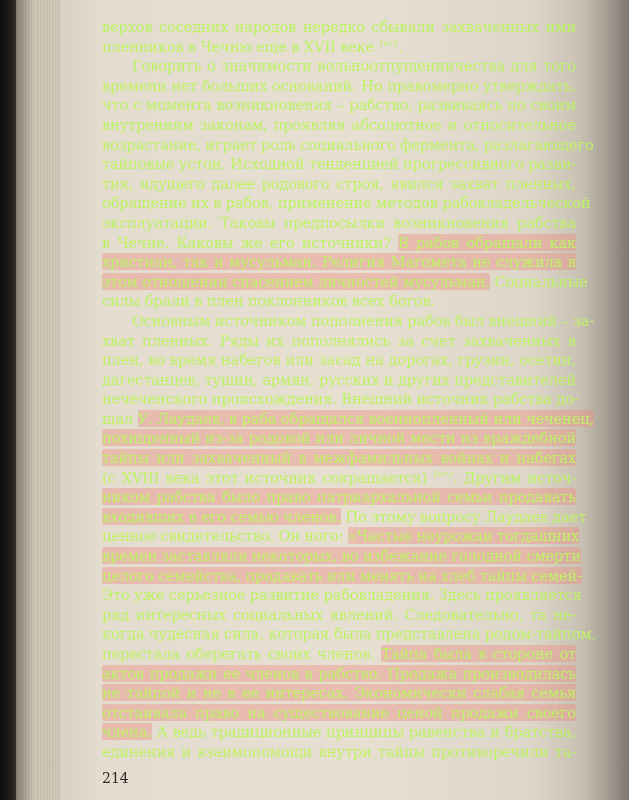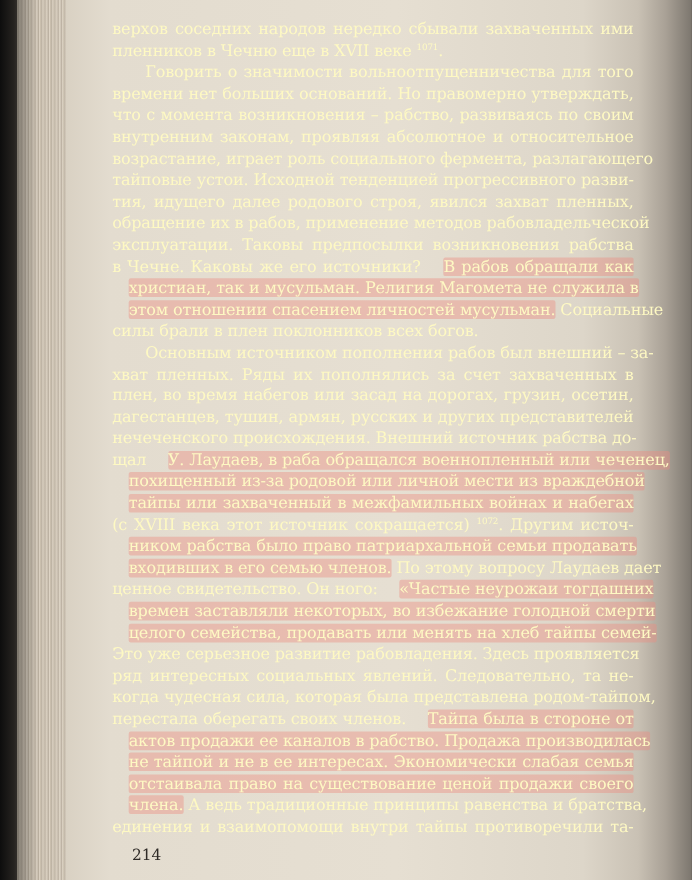--- a/index.html
+++ b/index.html
@@ -24,34 +24,33 @@
   }
   .page {
     position: absolute; left: 60px; top: 0; width: 569px; height: 800px;
     background: linear-gradient(to right, #d9d1c3 0px, #e3dccf 40px, #e6dfd2 300px, #ddd6c9 470px, #c9c1b4 520px, #a9a196 545px, #7c766e 569px);
   }
   .text-block {
     position: absolute; left: 102px; top: 17px; width: 474px;
   }
   .line {
     position: relative; height: 19.6px; line-height: 19.6px;
-    font-size: 14.6px; color: #fef9c3; white-space: nowrap;
+    font-size: 14.6px; color: #bef264; white-space: nowrap;
     text-align: justify; text-align-last: justify;
     letter-spacing: -0.15px;
   }
   .line.last { text-align-last: left; }
   .line.indent { padding-left: 30px; }
   .hl {
     background: rgba(236, 140, 128, 0.42);
     border-radius: 2px;
-    margin-left: 15px;
   }
-  .line sup { font-size: 8px; line-height: 0; vertical-align: 6px; }
+  .line sup { font-size: 8px; line-height: 0; vertical-align: 6px; font-style: italic; }
   .page-number {
-    position: absolute; left: 120px; top: 770px;
+    position: absolute; left: 102px; top: 770px;
     font-size: 14px; color: #2e2a26;
   }
 </style>
 </head>
 <body>
 
 <div class="spine"></div>
 <div class="page-edges"></div>
 <div class="page"></div>
 
@@ -82,20 +81,20 @@
     <div class="line"><span>(с XVIII века этот источник сокращается) <sup>1072</sup></span><span>. Другим источ-</span></div>
     <div class="line"><span class="hl">ником рабства было право патриархальной семьи продавать</span></div>
     <div class="line"><span class="hl">входивших в его семью членов.</span><span> По этому вопросу Лаудаев дает</span></div>
     <div class="line"><span>ценное свидетельство. Он ного: </span><span class="hl">«Частые неурожаи тогдашних</span></div>
     <div class="line"><span class="hl">времен заставляли некоторых, во избежание голодной смерти</span></div>
     <div class="line"><span class="hl">целого семейства, продавать или менять на хлеб тайпы семей-</span></div>
     <div class="line"><span>Это уже серьезное развитие рабовладения. Здесь проявляется</span></div>
     <div class="line"><span>ряд интересных социальных явлений. Следовательно, та не-</span></div>
     <div class="line"><span>когда чудесная сила, которая была представлена родом-тайпом,</span></div>
     <div class="line"><span>перестала оберегать своих членов. </span><span class="hl">Тайпа была в стороне от</span></div>
-    <div class="line"><span class="hl">актов продажи ее каналов в рабство. Продажа производилась</span></div>
+    <div class="line"><span class="hl">актов продажи ее членов в рабство. Продажа производилась</span></div>
     <div class="line"><span class="hl">не тайпой и не в ее интересах. Экономически слабая семья</span></div>
     <div class="line"><span class="hl">отстаивала право на существование ценой продажи своего</span></div>
     <div class="line"><span class="hl">члена.</span><span> А ведь традиционные принципы равенства и братства,</span></div>
     <div class="line"><span>единения и взаимопомощи внутри тайпы противоречили та-</span></div>
   </div>
 
 <div class="page-number">214</div>
 
 </body></html>

